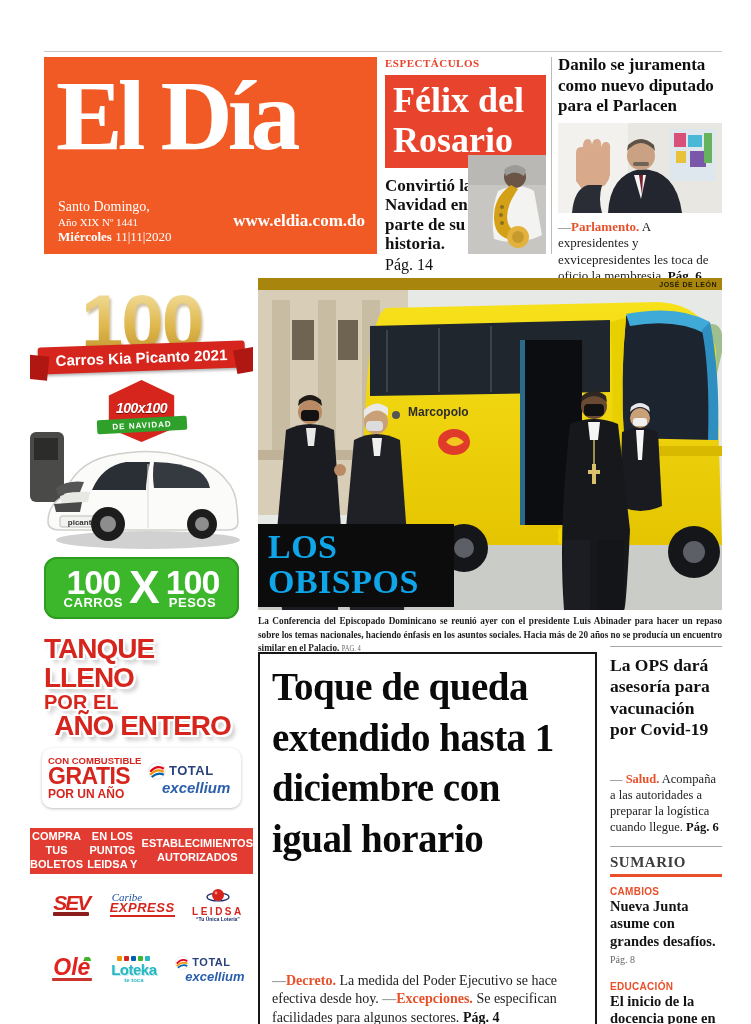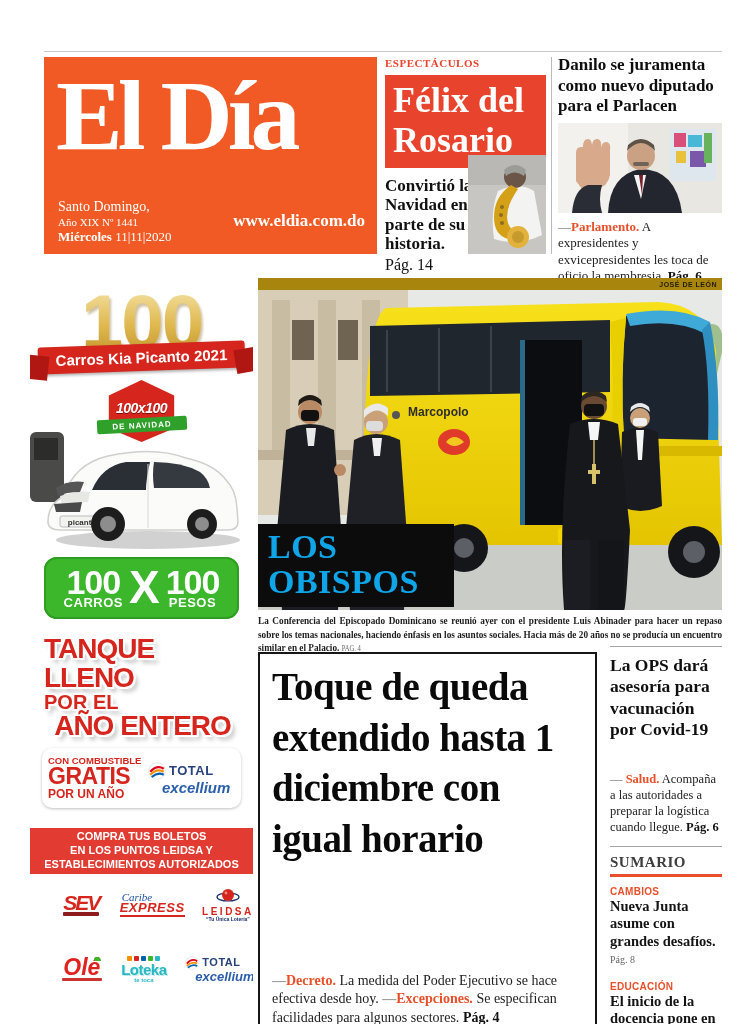--- a/index.html
+++ b/index.html
@@ -89,23 +89,23 @@
           box-shadow:0 1px 3px rgba(0,0,0,.25); }
   .fuel-left { color:#D6251D; font-weight:bold; line-height:1; width:96px; }
   .fuel-l1 { font-size:9.5px; } .fuel-l2 { font-size:23px; letter-spacing:-.5px; } .fuel-l3 { font-size:12px; }
   .total-lockup { display:flex; flex-direction:column; align-items:flex-start; line-height:1; }
   .total-row { display:flex; align-items:center; gap:3px; }
   .total-word { font-size:13px; font-weight:bold; color:#29427c; letter-spacing:.5px; }
   .total-exc { font-size:15px; font-style:italic; color:#2B5FAC; font-weight:bold; margin-left:14px; }
   .fuel-note { position:absolute; top:533px; right:14px; color:#fff; font-size:7px; font-weight:bold;
                font-family:"Liberation Sans", sans-serif; }
   .cta { position:absolute; top:550px; left:0; width:223px; height:46px; background:#E23B31; color:#fff;
-         display:flex; flex-direction:column; align-items:center; justify-content:center;
+         display:flex; align-items:center; justify-content:center;
          font-size:11px; font-weight:bold; line-height:1.25; text-align:center; }
-  .logo-row { position:absolute; left:17px; width:223px; height:46px; display:flex; align-items:center;
+  .logo-row { position:absolute; left:7px; width:223px; height:46px; display:flex; align-items:center;
               justify-content:space-around; padding:0 6px; }
   .lr1 { top:604px; } .lr2 { top:668px; }
   .logo-sev { text-align:center; }
   .sev-word { color:#D6251D; font-size:21px; font-weight:bold; font-style:italic; letter-spacing:-2px; line-height:.85; }
   .sev-bar { margin-top:1px; height:4px; background:#8d1d1d; border-radius:1px; }
   .logo-caribe { position:relative; width:62px; height:28px; }
   .caribe-script { position:absolute; left:2px; top:0; font-style:italic; font-size:11px; color:#1F4FA0;
                    font-family:"Liberation Serif", serif; }
   .caribe-main { position:absolute; left:0px; top:9px; color:#D6251D; font-size:13px; font-weight:bold;
                  font-style:italic; letter-spacing:.5px; border-bottom:2px solid #D6251D; }

